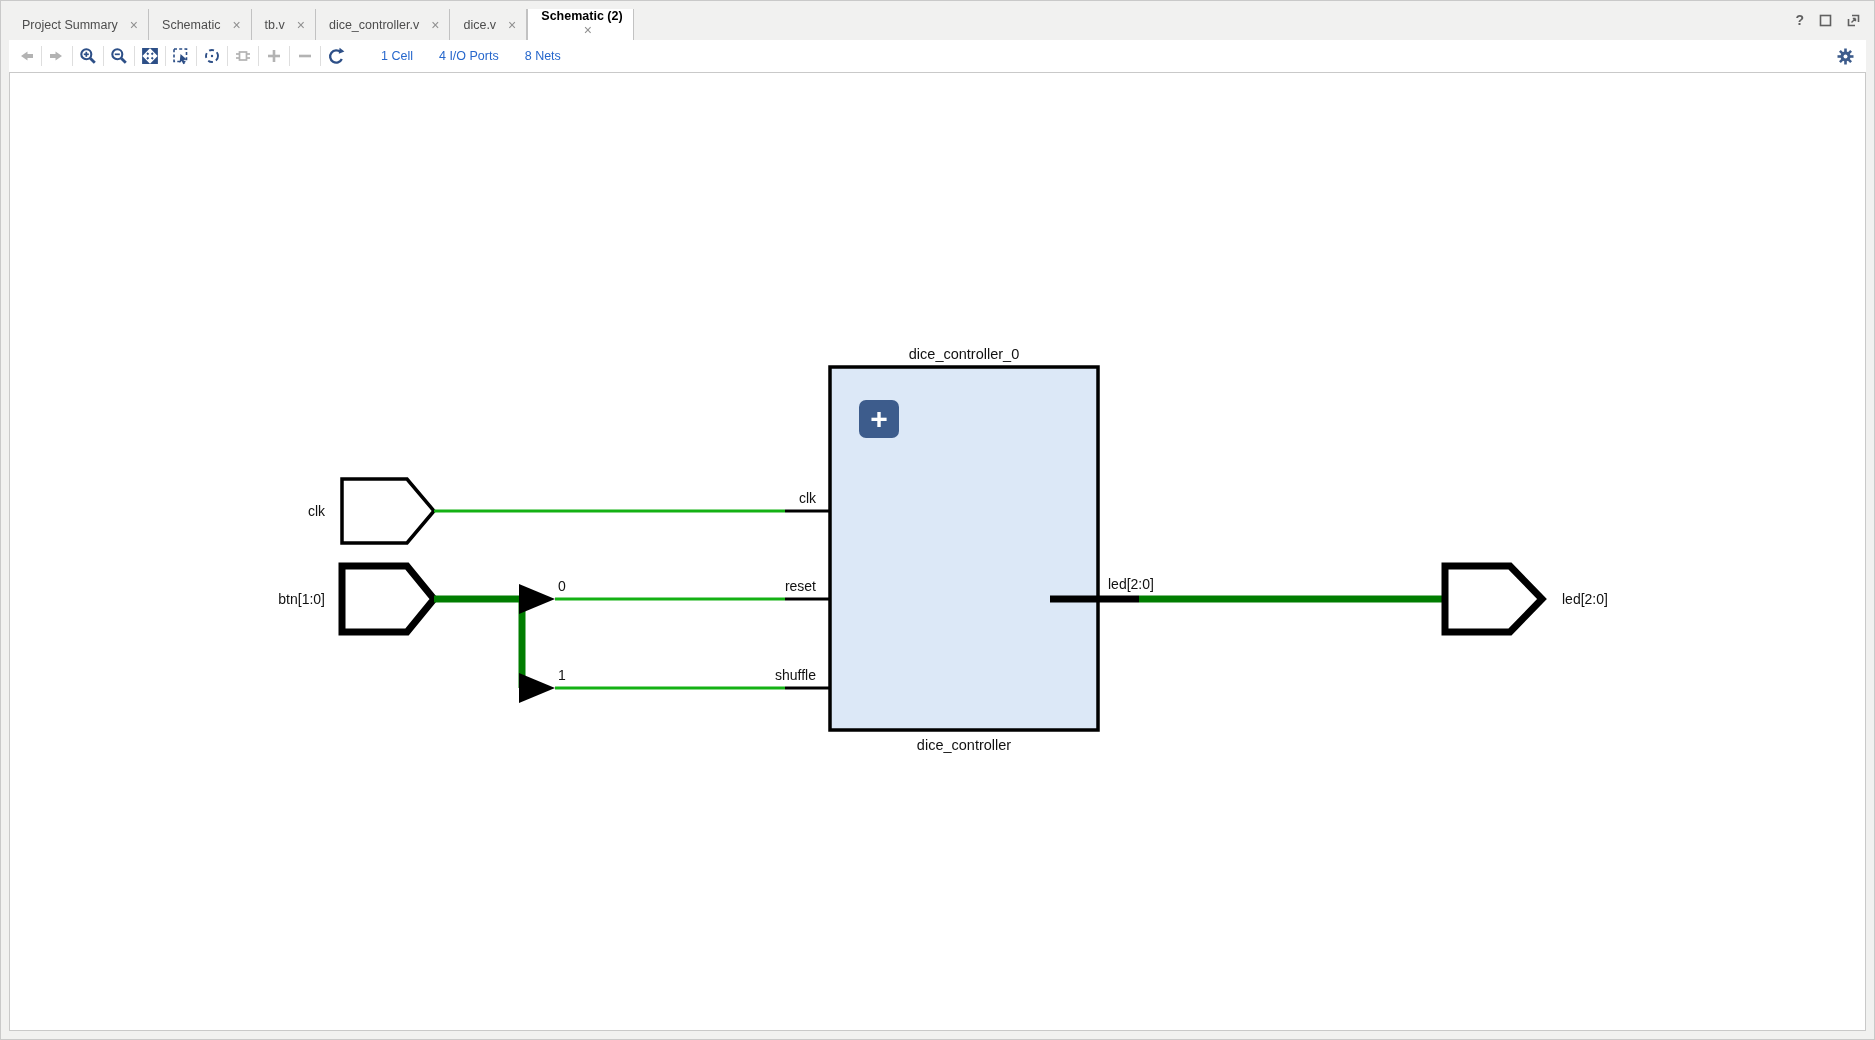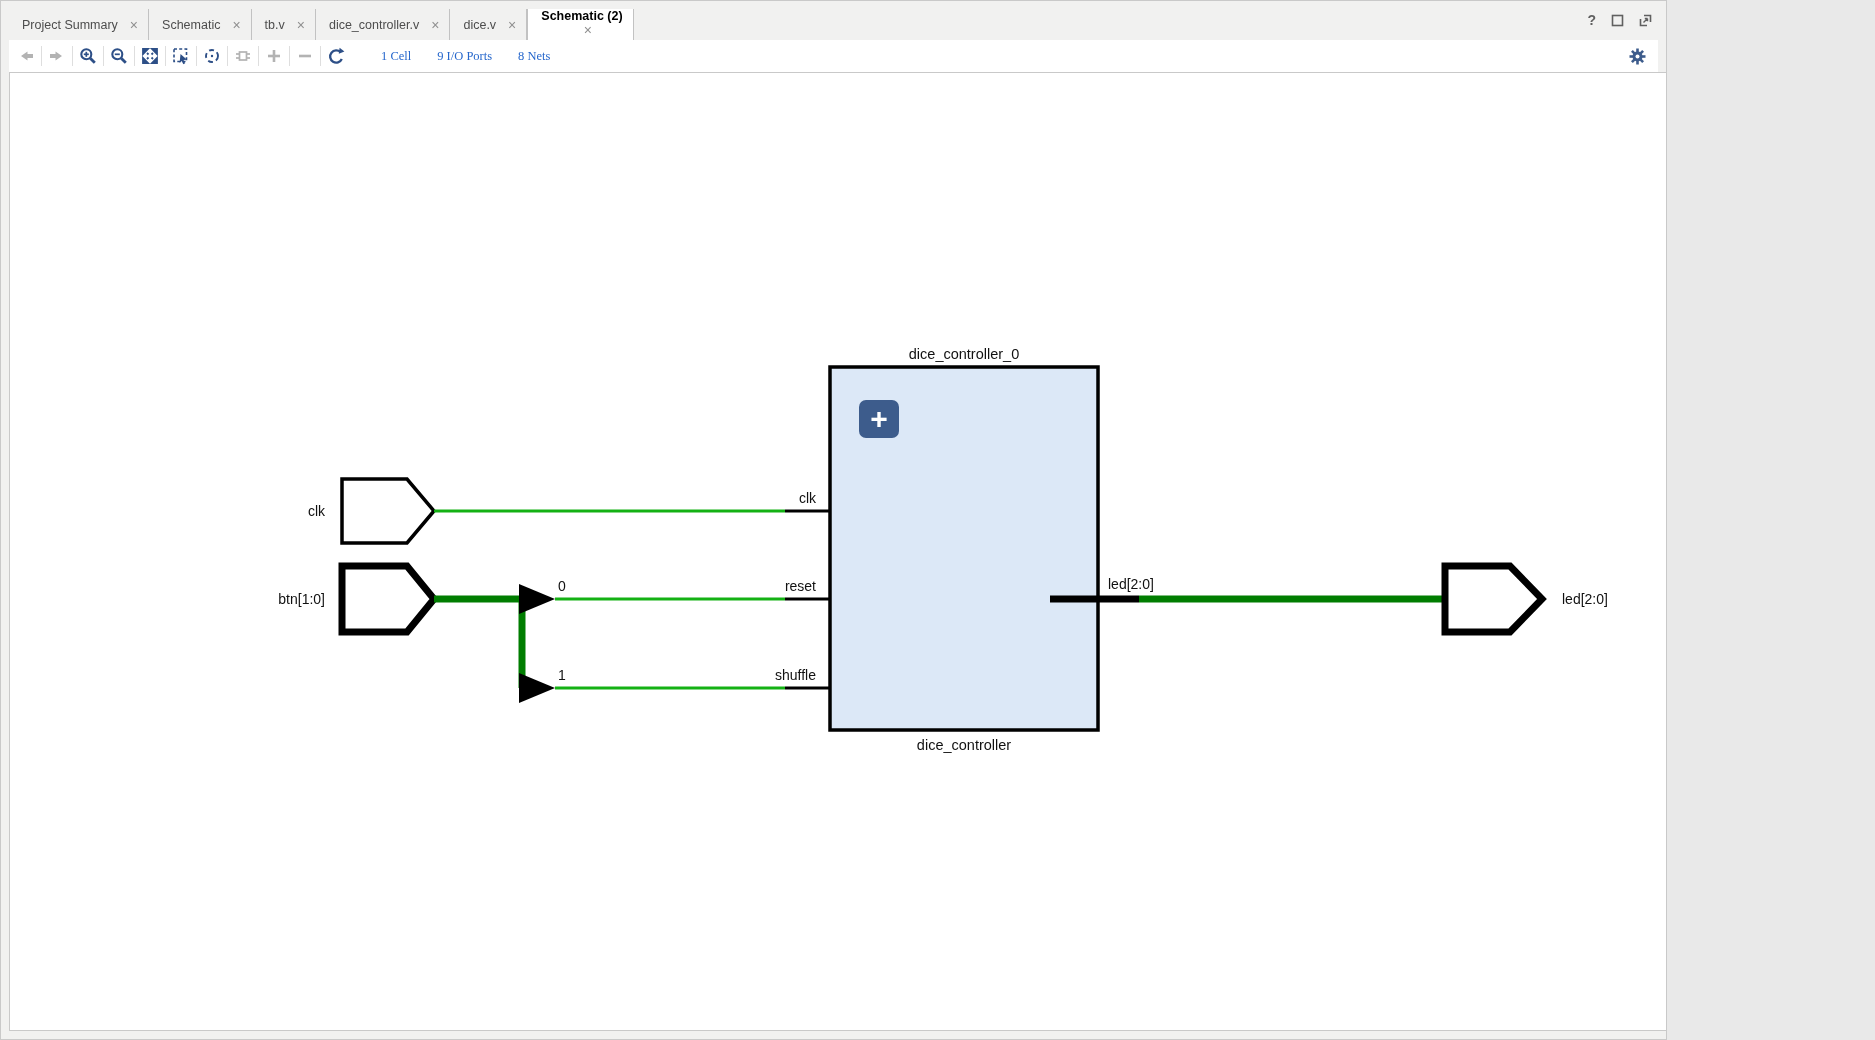--- a/index.html
+++ b/index.html
@@ -1,17 +1,17 @@
 <!DOCTYPE html>
 <html style="--wire: #14b114; --bus: #007d00; --cell-fill: #dce8f7; --navy: #2d4f87; --accent-navy: #3d5c8c; --link: #2667cc; --disabled: #b3b3b3;"><head>
 <meta charset="utf-8">
 <style>
   html,body{margin:0;padding:0;background:#e9e9e9;}
   .window{
-    position:relative;width:1667px;height:1040px;box-sizing:border-box;
+    position:relative;width:1875px;height:1040px;box-sizing:border-box;
     background:#f1f1f0;border:1px solid #c9c9c9;
     font-family:"Liberation Sans",sans-serif;overflow:hidden;
   }
   
   .tabbar{
     position:absolute;top:8px;left:8px;right:8px;height:31px;
     display:flex;align-items:stretch;border-bottom:1px solid #d6d6d6;
   }
   .tab{
     display:flex;align-items:center;padding:0 10px 0 13px;
@@ -32,21 +32,20 @@
     position:absolute;top:11px;right:14px;display:flex;gap:15px;
     align-items:center;color:#606060;
   }
   .win-icons .wbtn{display:flex;align-items:center;cursor:pointer;}
   .help-glyph{font-size:14px;font-weight:bold;color:#606060;}
   
   .toolbar{
     position:absolute;top:39px;left:8px;right:8px;height:32px;
     background:#ffffff;display:flex;align-items:center;padding:0 10px 0 6px;
     box-sizing:border-box;
-    font-family:Liberation Serif, serif;
   }
   .tbtn{
     width:22px;height:22px;display:flex;align-items:center;justify-content:center;
     cursor:pointer;flex:0 0 auto;
   }
   .sep{width:1px;height:20px;background:#dedede;margin:0 4px;flex:0 0 auto;}
   .tlinks{display:flex;gap:26px;margin-left:34px;align-items:center;}
   .tlink{font-size:12.5px;color:var(--link,#2667cc);cursor:pointer;text-decoration:none;}
   .spacer{flex:1;}
   
@@ -189,21 +188,21 @@
     </span>
     <span class="sep"></span>
     <span class="tbtn">
       <svg width="18" height="18" viewBox="0 0 18 18">
           <path d="M13.6 5.2 A6.1 6.1 0 1 0 14.8 12" fill="none" stroke="var(--navy,#2d4f87)" stroke-width="2.3"></path>
           <path d="M12.6 0.8 L17.4 4.6 L11.8 6.8 Z" fill="var(--navy,#2d4f87)"></path>
         </svg>
     </span>
     <div class="tlinks">
       <a class="tlink">1 Cell</a>
-      <a class="tlink">9 I/O Ports</a>
+      <a class="tlink">4 I/O Ports</a>
       <a class="tlink">8 Nets</a>
     </div>
     <span class="spacer"></span>
     <span class="tbtn">
       <svg width="19" height="19" viewBox="0 0 19 19">
         <g stroke="var(--accent-navy,#3d5c8c)" stroke-width="2.6">
           <line x1="9.5" y1="1.5" x2="9.5" y2="17.5"></line>
             <line x1="1.5" y1="9.5" x2="17.5" y2="9.5"></line>
           <line x1="3.9" y1="3.9" x2="15.1" y2="15.1"></line>
             <line x1="15.1" y1="3.9" x2="3.9" y2="15.1"></line>

